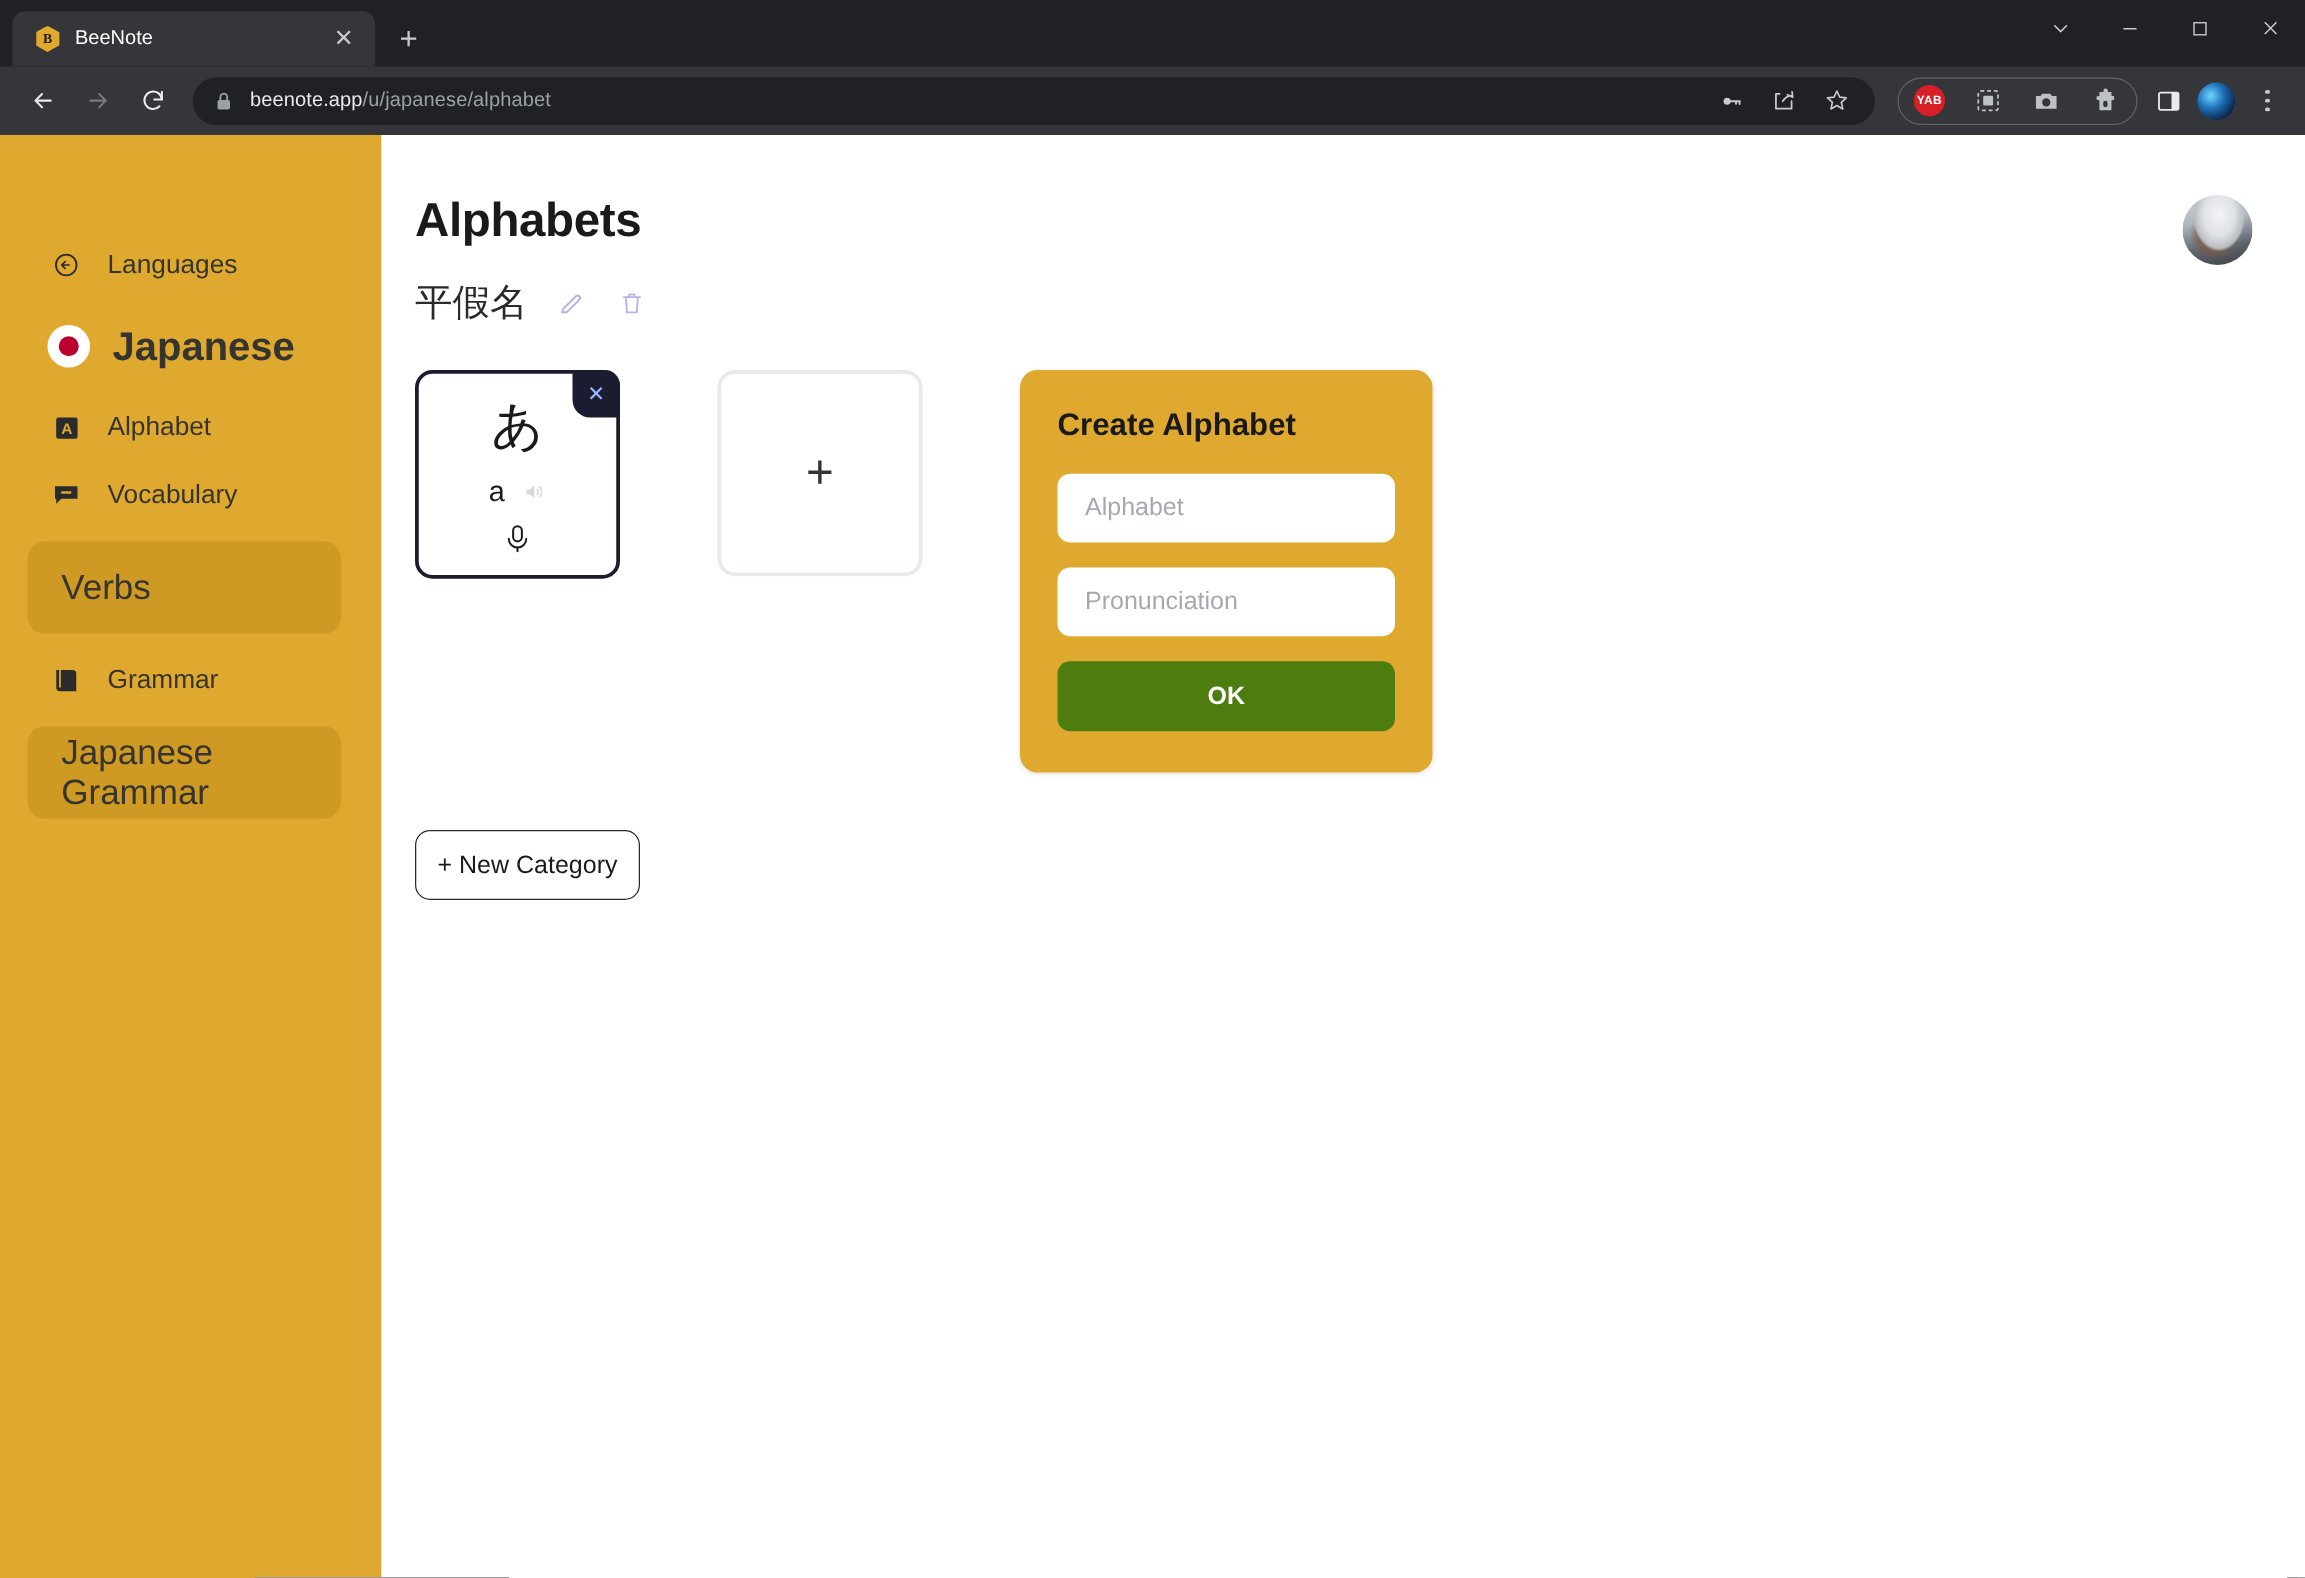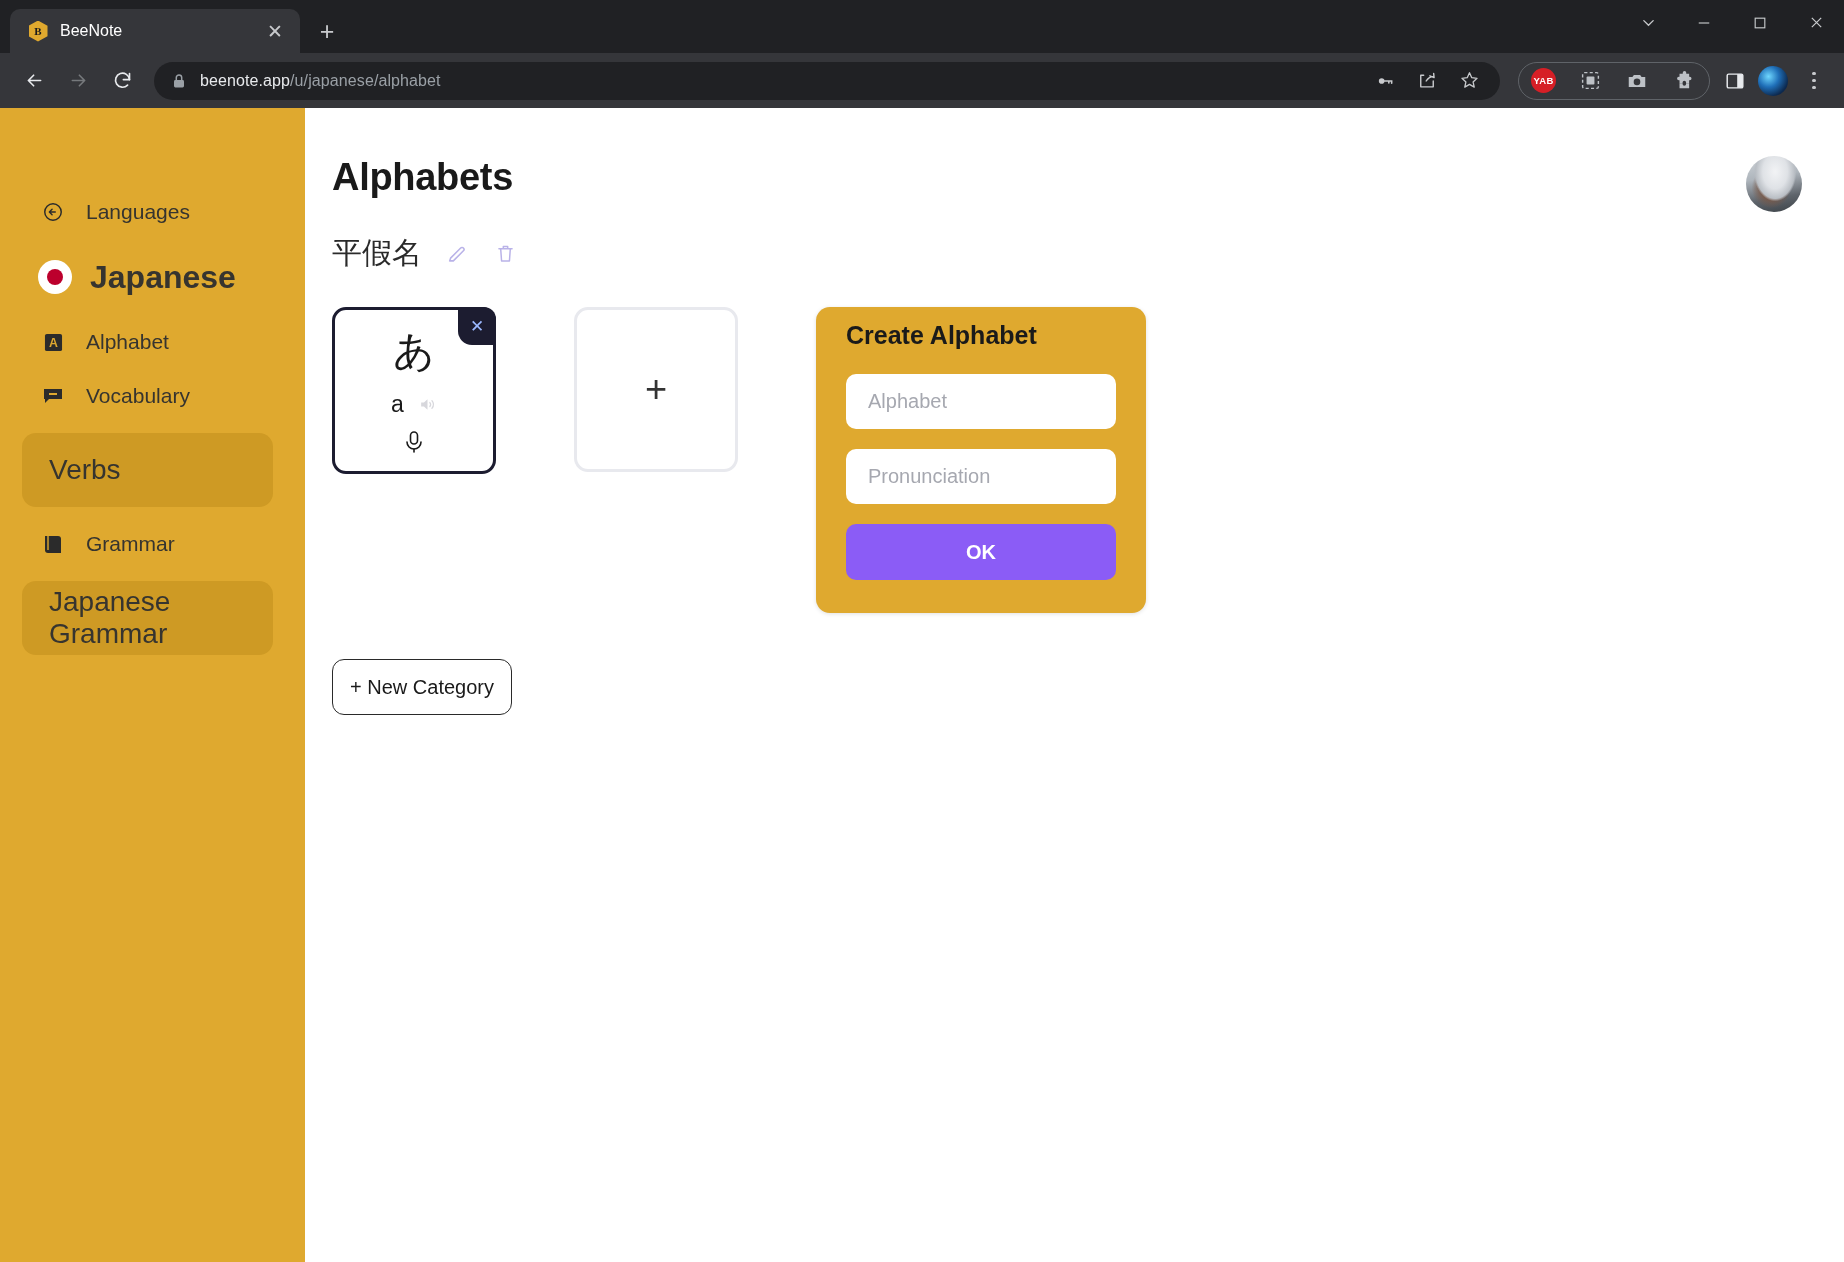--- a/index.html
+++ b/index.html
@@ -87,21 +87,21 @@
   .flag i { width: 16px; height: 16px; border-radius: 50%; background: #BC002D; display: block; }
   .lang-name { font-size: 32px; font-weight: bold; color: #36342F; }
   .subpanel {
     margin: 10px 32px 10px 22px; background: #CE9A24; border-radius: 14px;
     height: 74px; display: flex; align-items: center; padding-left: 27px;
   }
   .subpanel .lbl { font-size: 28px; color: #36342F; }
 
   .content { flex: 1; position: relative; padding: 48px 0 0 27px; }
   .page-title { font-size: 38px; font-weight: bold; color: #1a1a1a; letter-spacing: -.3px; }
-  .cat-row { display: flex; align-items: center; gap: 22px; margin-top: 34px; }
+  .cat-row { display: flex; align-items: center; gap: 22px; margin-top: 23px; }
   .cat-name { font-size: 30px; color: #2a2a2a; }
   .icon-btn { width: 26px; height: 26px; display: flex; align-items: center; justify-content: center; color: #B9B2E8; }
 
   .cards { display: flex; align-items: flex-start; gap: 78px; margin-top: 33px; }
 
   .alpha-card {
     width: 164px; height: 167px; background: #fff;
     border: 3px solid #1C1C30; border-radius: 14px;
     position: relative; display: flex; flex-direction: column;
     align-items: center; justify-content: center; gap: 6px;
@@ -120,32 +120,32 @@
 
   .add-card {
     width: 164px; height: 165px; background: #fff;
     border: 3px solid #E8E9EE; border-radius: 14px;
     display: flex; align-items: center; justify-content: center;
     font-size: 38px; color: #333; font-weight: 400;
   }
 
   .dialog {
     width: 330px; background: #DFA92F; border-radius: 14px;
-    padding: 14px 30px 33px; display: flex; flex-direction: column; gap: 20px;
+    padding: 30px 30px 33px; display: flex; flex-direction: column; gap: 20px;
     box-shadow: 0 1px 4px rgba(0,0,0,.12);
   }
   .dlg-title { font-size: 25px; font-weight: bold; color: #1a1a1a; margin-bottom: 4px; }
   .dlg-input {
     height: 55px; background: #fff; border: none; border-radius: 10px;
     padding: 0 22px; font-size: 20px; color: #333; font-family: "Liberation Sans", sans-serif;
     outline: none; width: 100%;
   }
   .dlg-input::placeholder { color: #A6A8B0; }
   .dlg-ok {
-    height: 56px; background: #8b5cf6; border: none; border-radius: 10px;
+    height: 56px; background: #4d7c0f; border: none; border-radius: 10px;
     color: #fff; font-size: 20px; font-weight: bold; font-family: "Liberation Sans", sans-serif;
     display: flex; align-items: center; justify-content: center; width: 100%;
   }
 
   .newcat-btn {
     margin-top: 46px; width: 180px; height: 56px;
     background: #fff; border: 1.5px solid #2a2a2a; border-radius: 12px;
     font-size: 20px; color: #1a1a1a; font-family: "Liberation Sans", sans-serif;
     display: flex; align-items: center; justify-content: center;
   }

